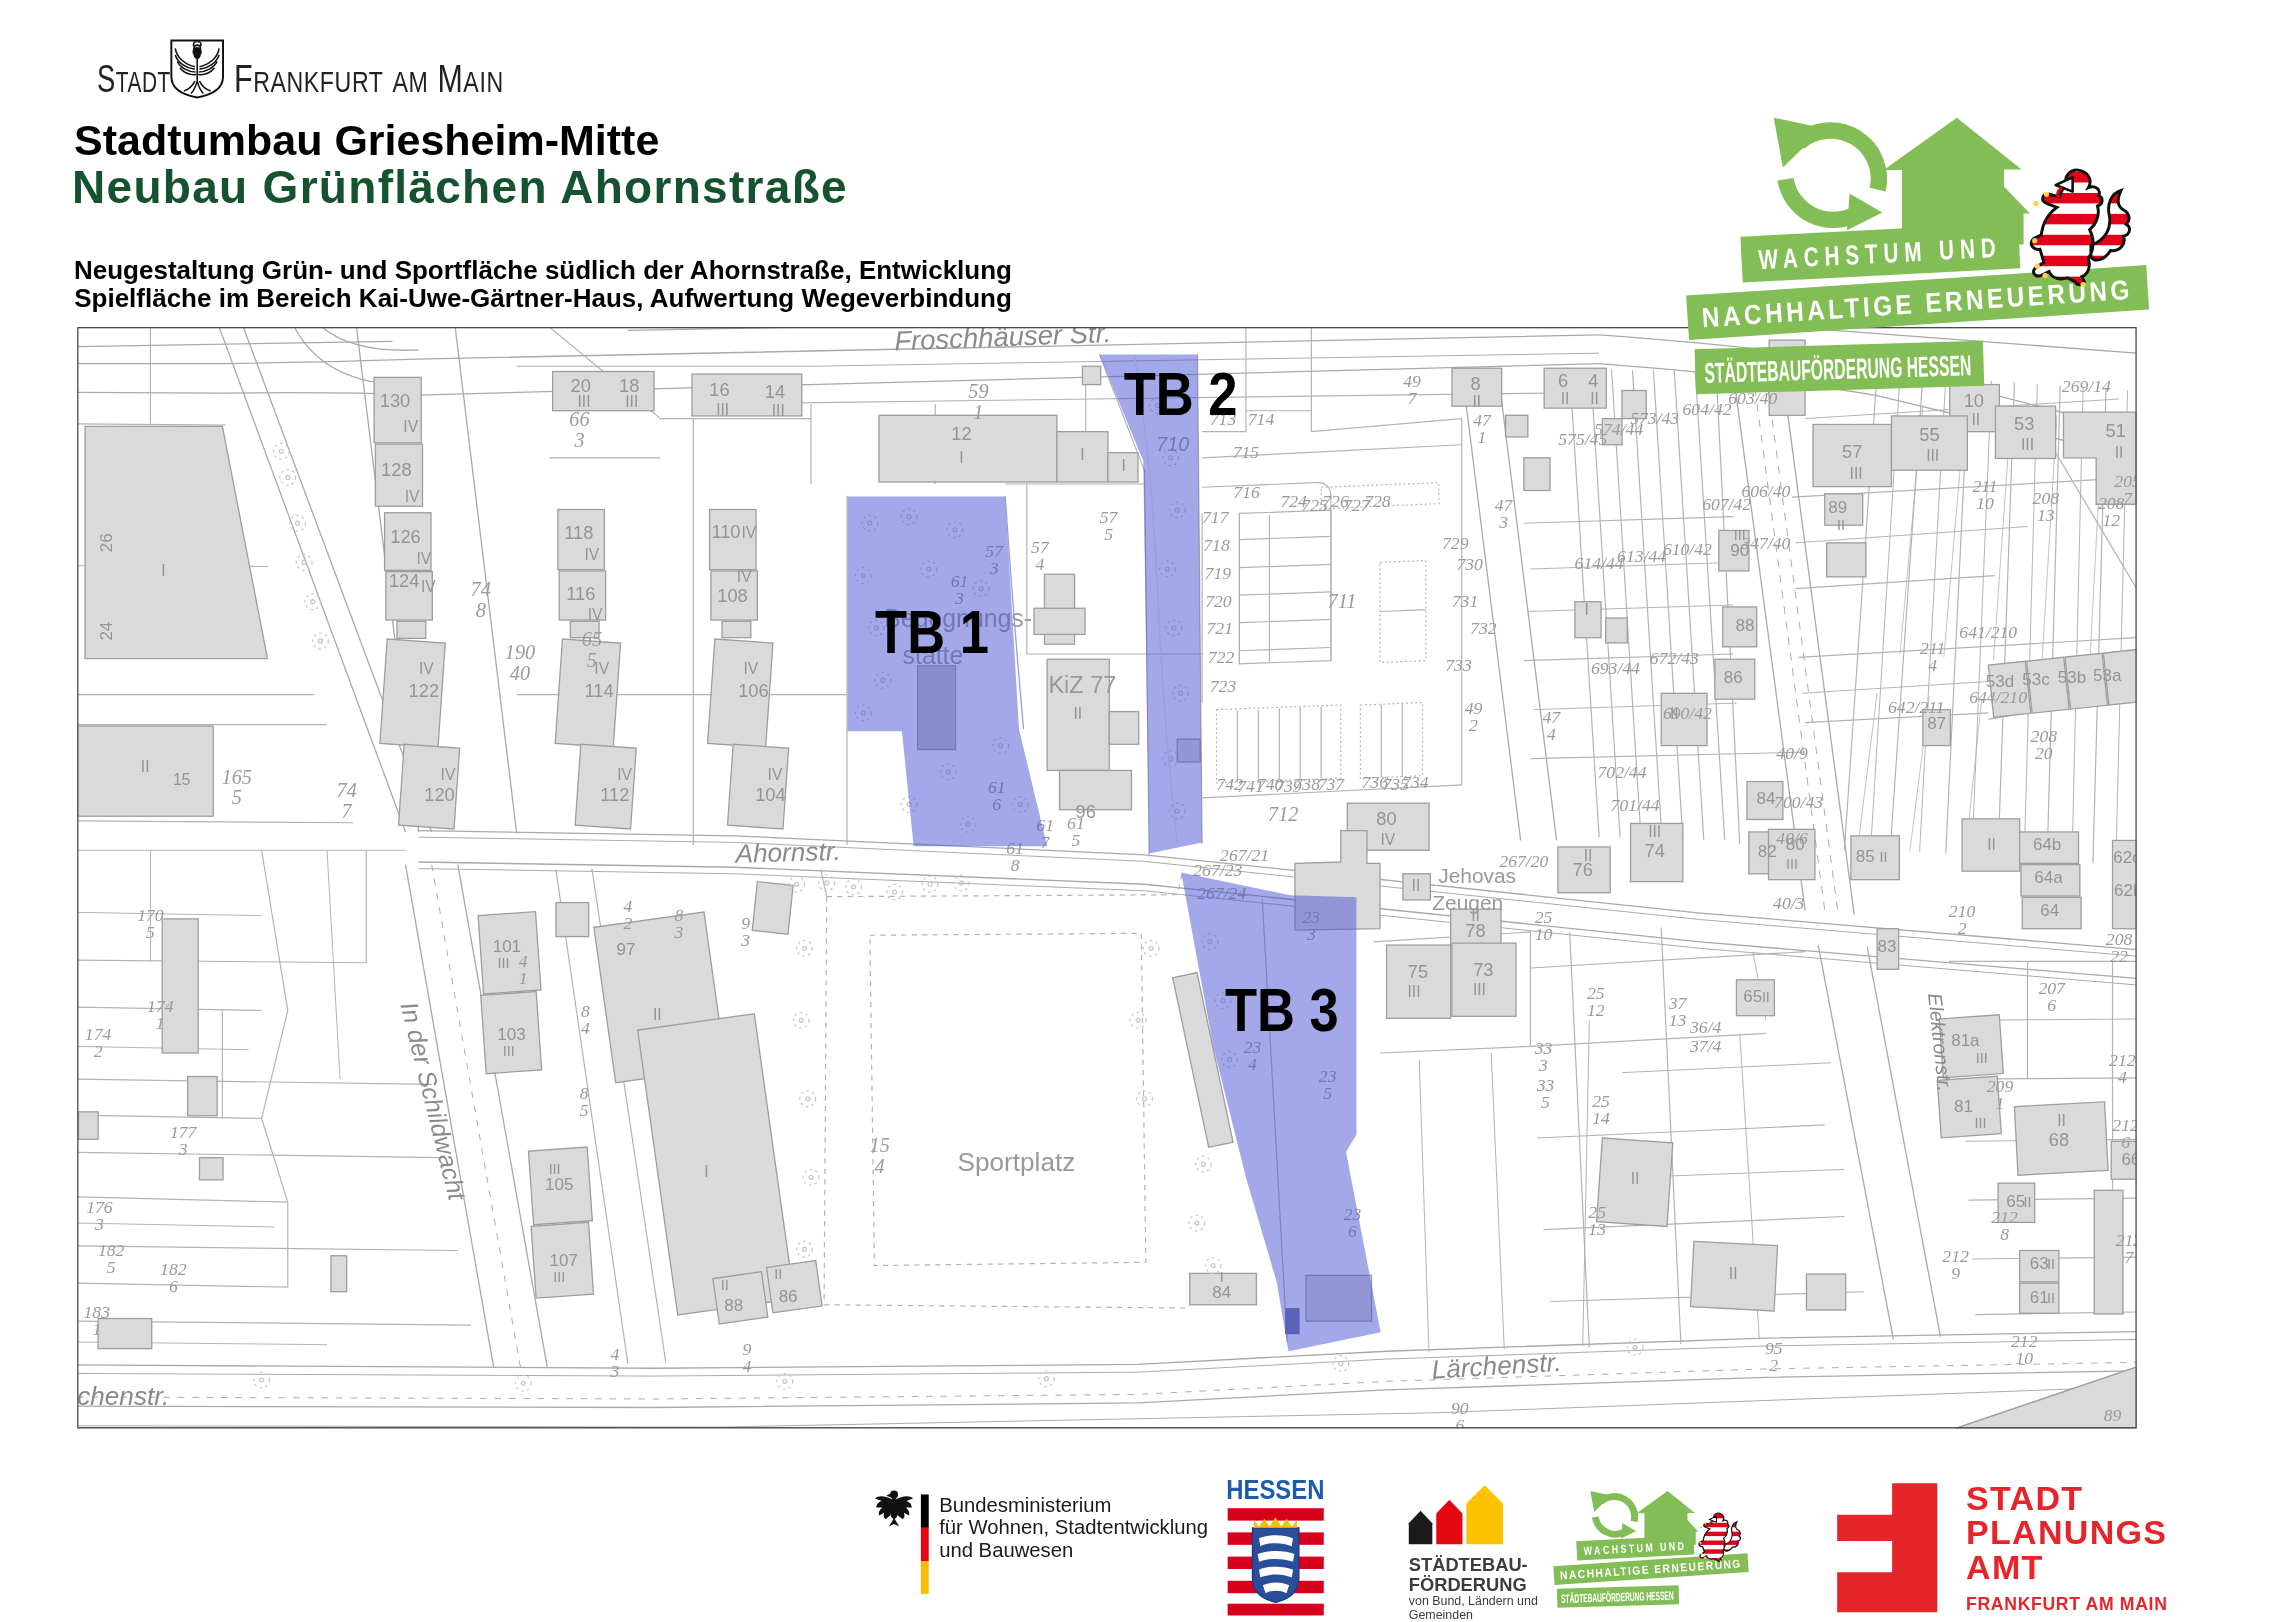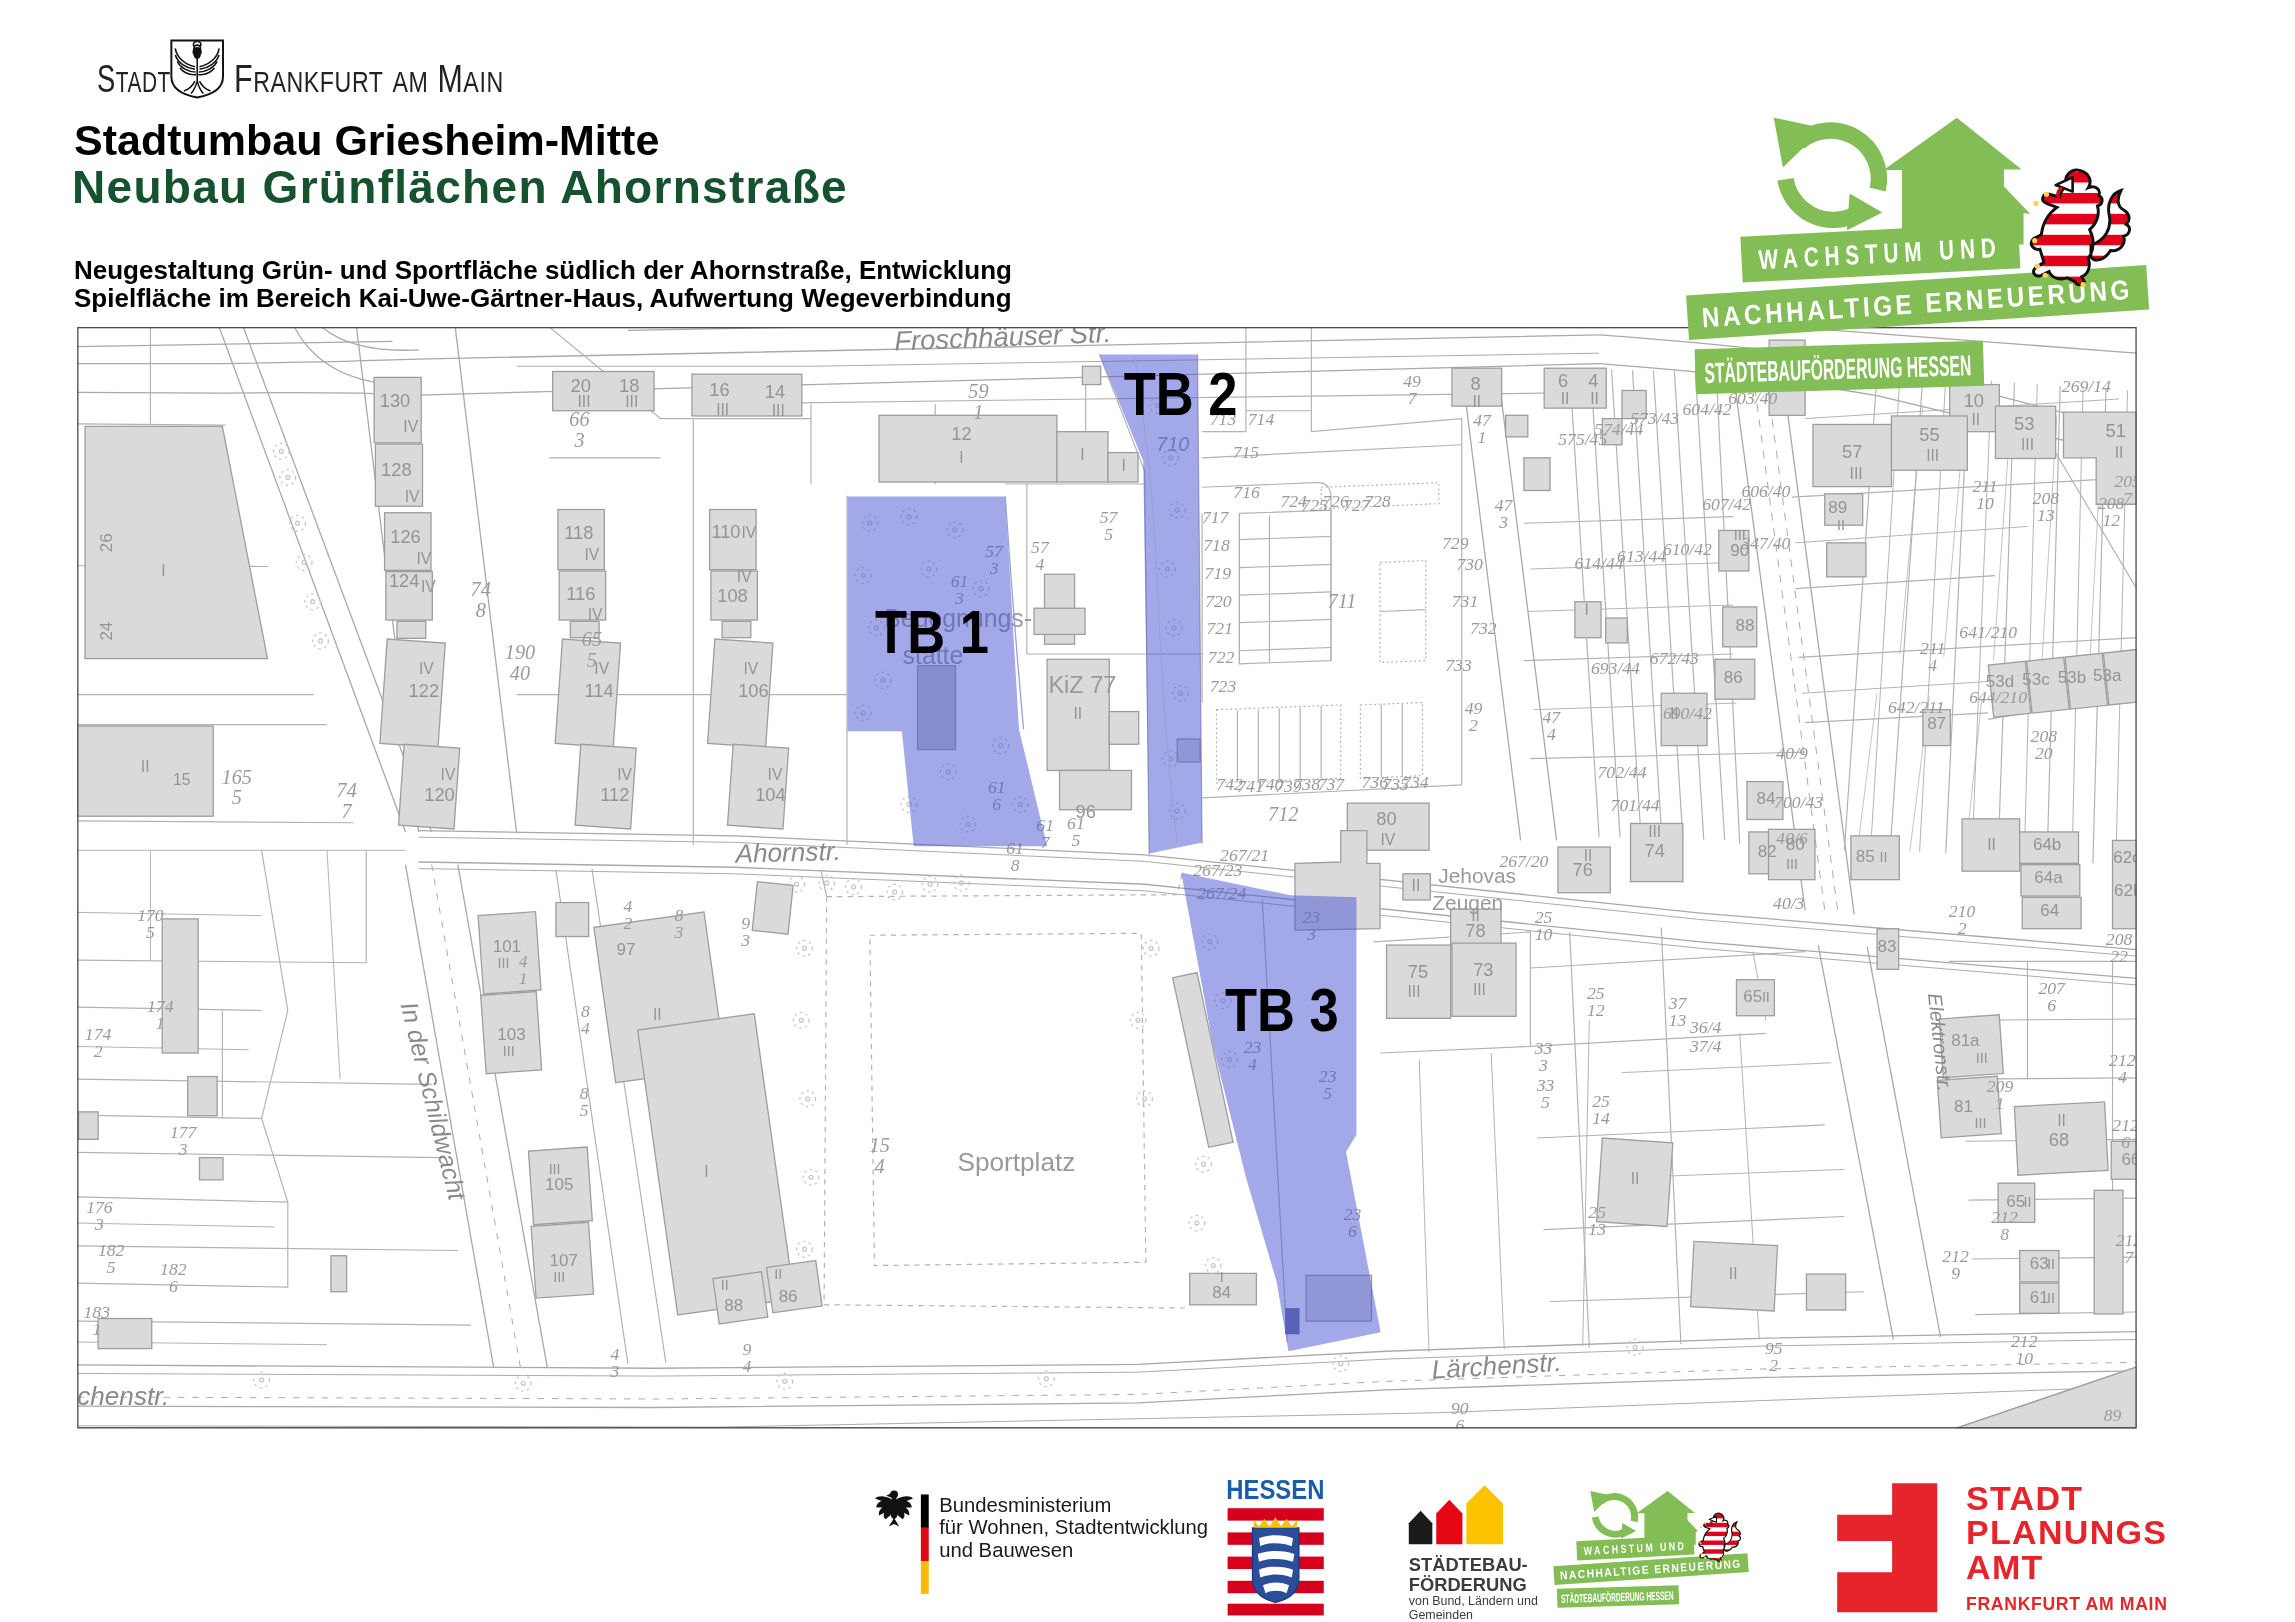--- a/index.html
+++ b/index.html
@@ -5,21 +5,21 @@
 .abs{position:absolute;}
 </style></head>
 <body>
 <div id="page">
 
 <div class="abs" style="left:97px;top:58px;color:#222;white-space:nowrap;font-size:38px;letter-spacing:0.7px;transform:scaleX(0.72);transform-origin:0 0;">S<span style="font-size:29px;">TADT</span></div>
 <div class="abs" style="left:234px;top:58px;color:#222;white-space:nowrap;font-size:38px;letter-spacing:0.7px;transform:scaleX(0.80);transform-origin:0 0;">F<span style="font-size:29px;">RANKFURT</span> <span style="font-size:29px;">AM</span> M<span style="font-size:29px;">AIN</span></div>
 
 <div class="abs" style="left:74px;top:116px;font-weight:bold;font-size:43px;color:#000;">Stadtumbau Griesheim-Mitte</div>
 <div class="abs" style="left:72px;top:160px;font-weight:bold;font-size:46px;letter-spacing:1.3px;color:#14532d;">Neubau Grünflächen Ahornstraße</div>
-<div class="abs" style="left:74px;top:256px;font-weight:bold;font-size:26px;line-height:28px;color:#000;">Neugestaltung Grün- und Sportfläche südlich der Ahornstraße, Entwicklung<br>Spielfläche im Bereich Kai-Uwe-Gärtner-Haus, Aufwertung Wegeverbindung</div>
+<div class="abs" style="left:74px;top:256px;font-weight:bold;font-size:26px;line-height:28px;color:#000;text-align:center;">Neugestaltung Grün- und Sportfläche südlich der Ahornstraße, Entwicklung<br>Spielfläche im Bereich Kai-Uwe-Gärtner-Haus, Aufwertung Wegeverbindung</div>
 
 <svg class="abs" style="left:0;top:0;" width="2295" height="1622" viewBox="0 0 3509 2480">
 <defs>
 <clipPath id="mapclip">
           <rect x="118" y="500" width="3149" height="1684"></rect>
         </clipPath>
 <g id="tree" fill="none" stroke="#c9c9c9" stroke-width="2" stroke-dasharray="4 5">
   <circle r="12"></circle>
           <circle r="3" stroke-dasharray="none"></circle>
 </g>

